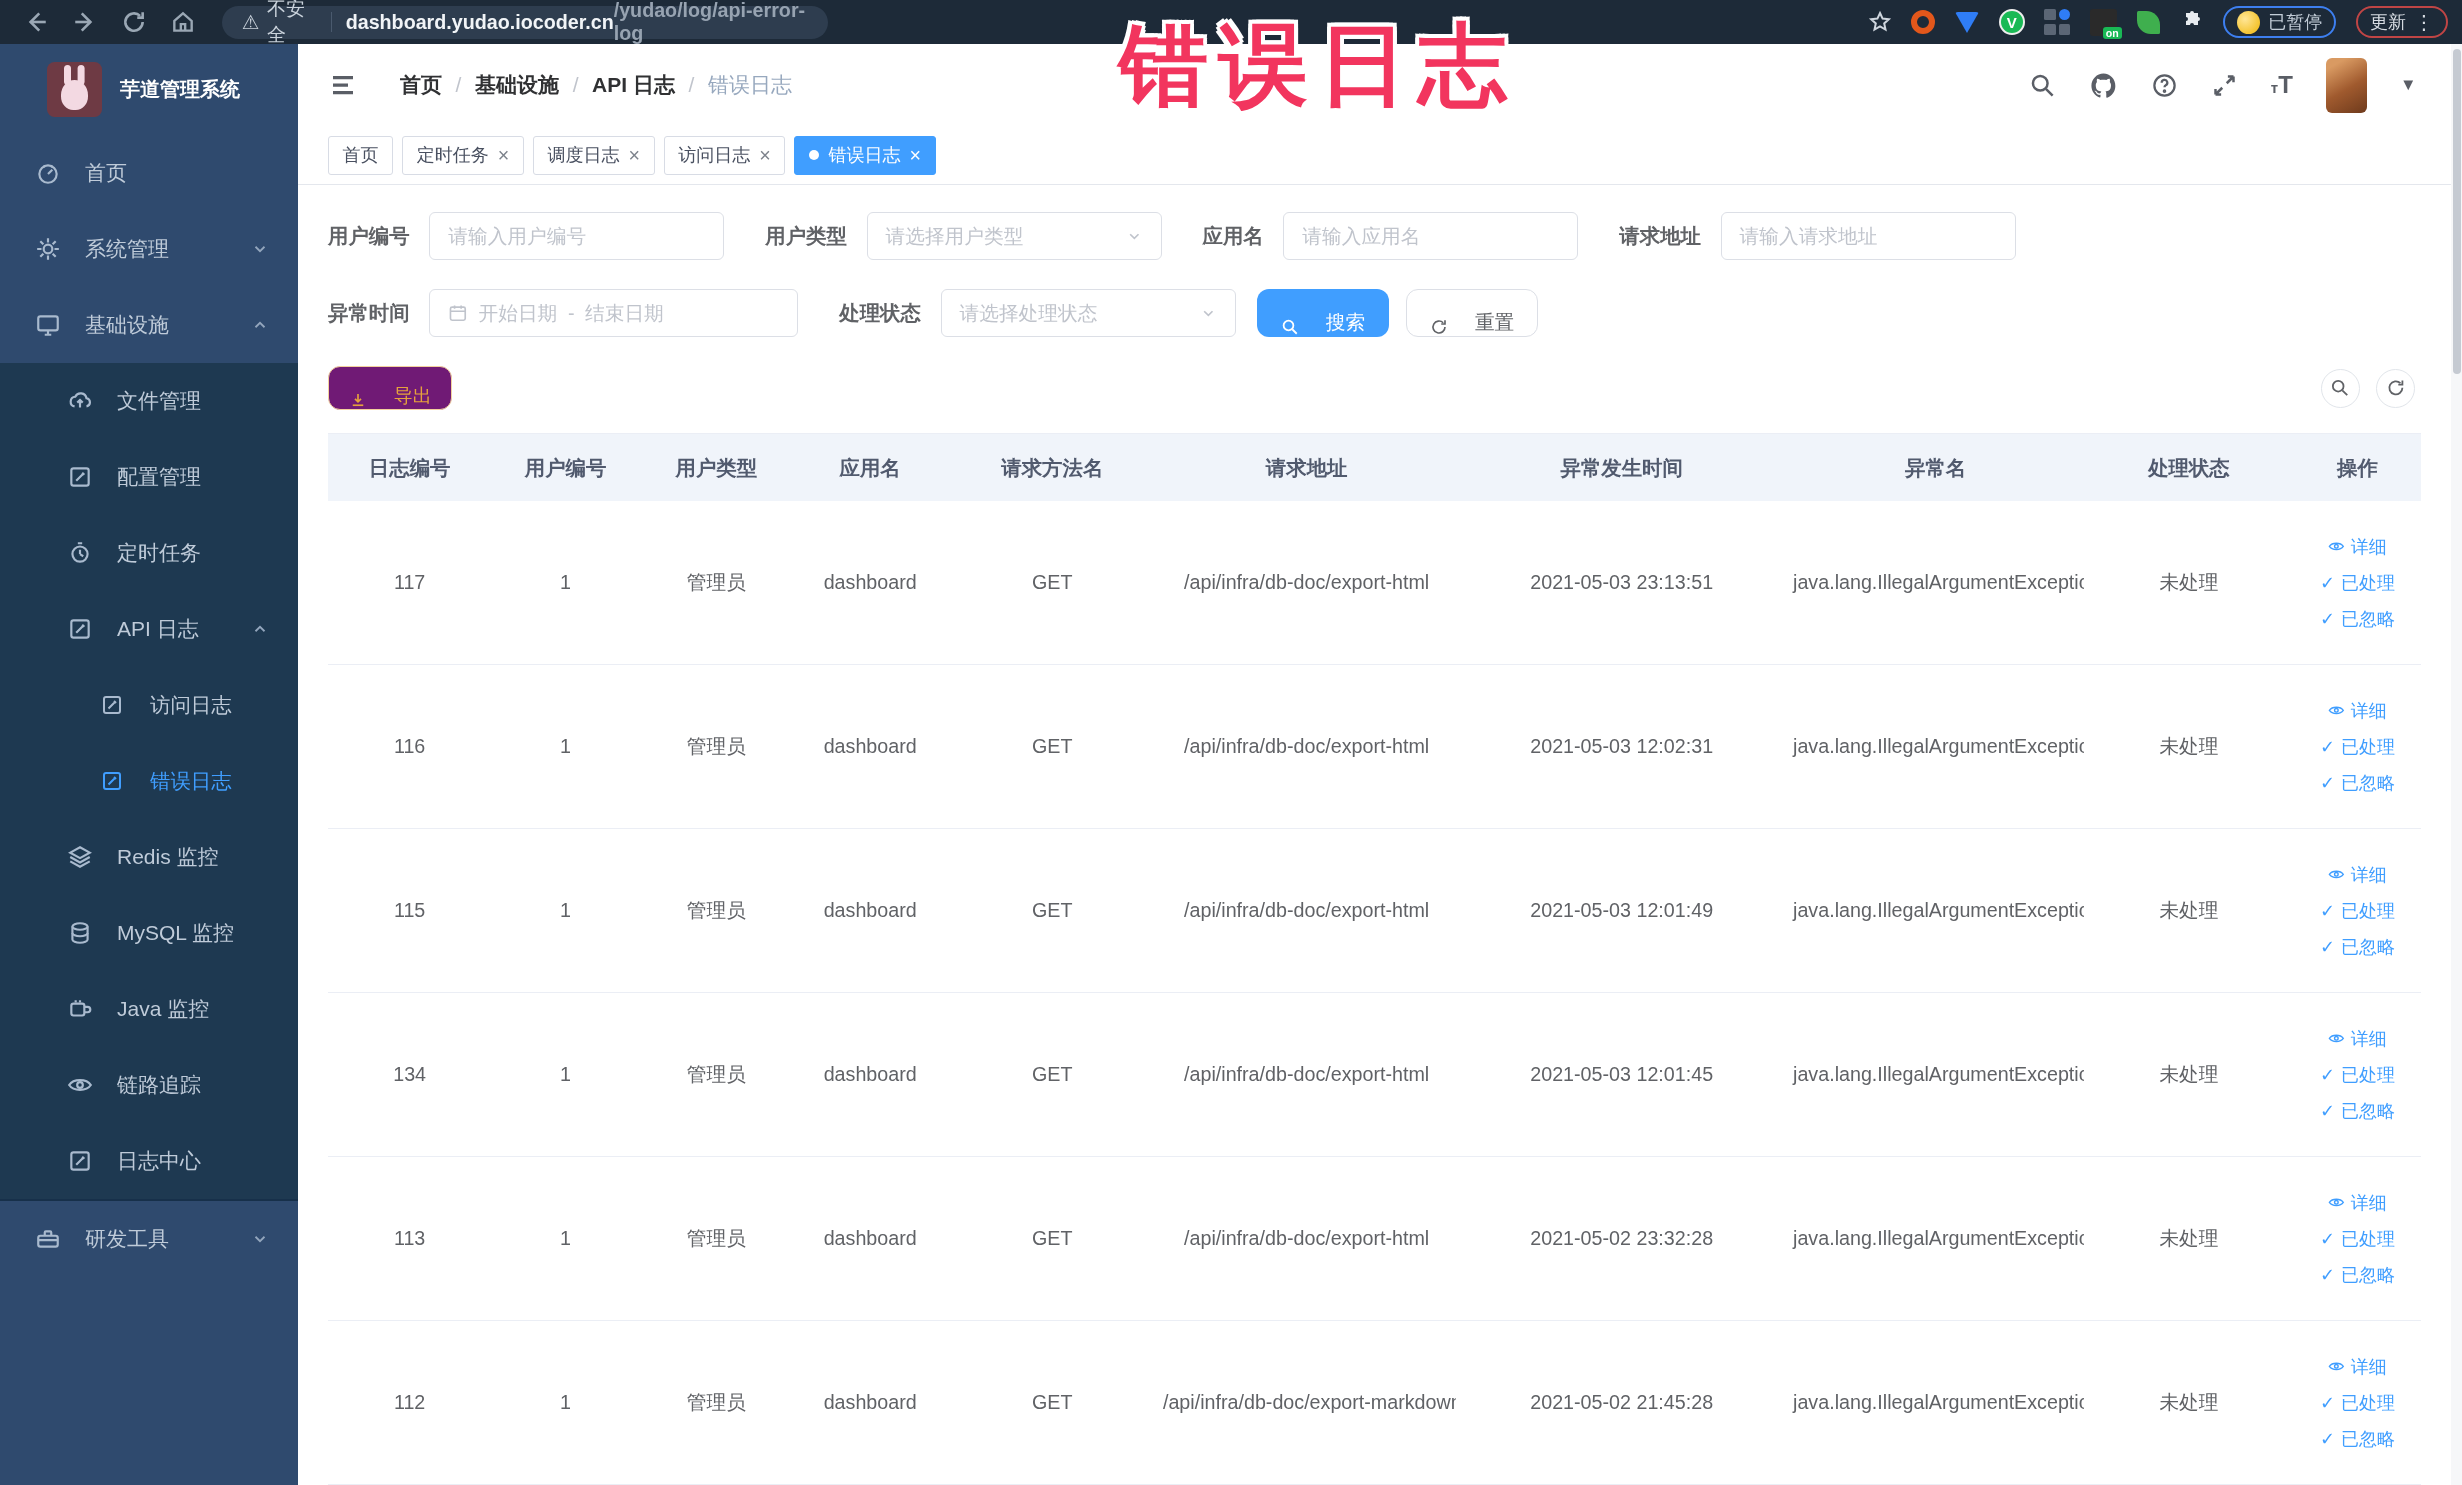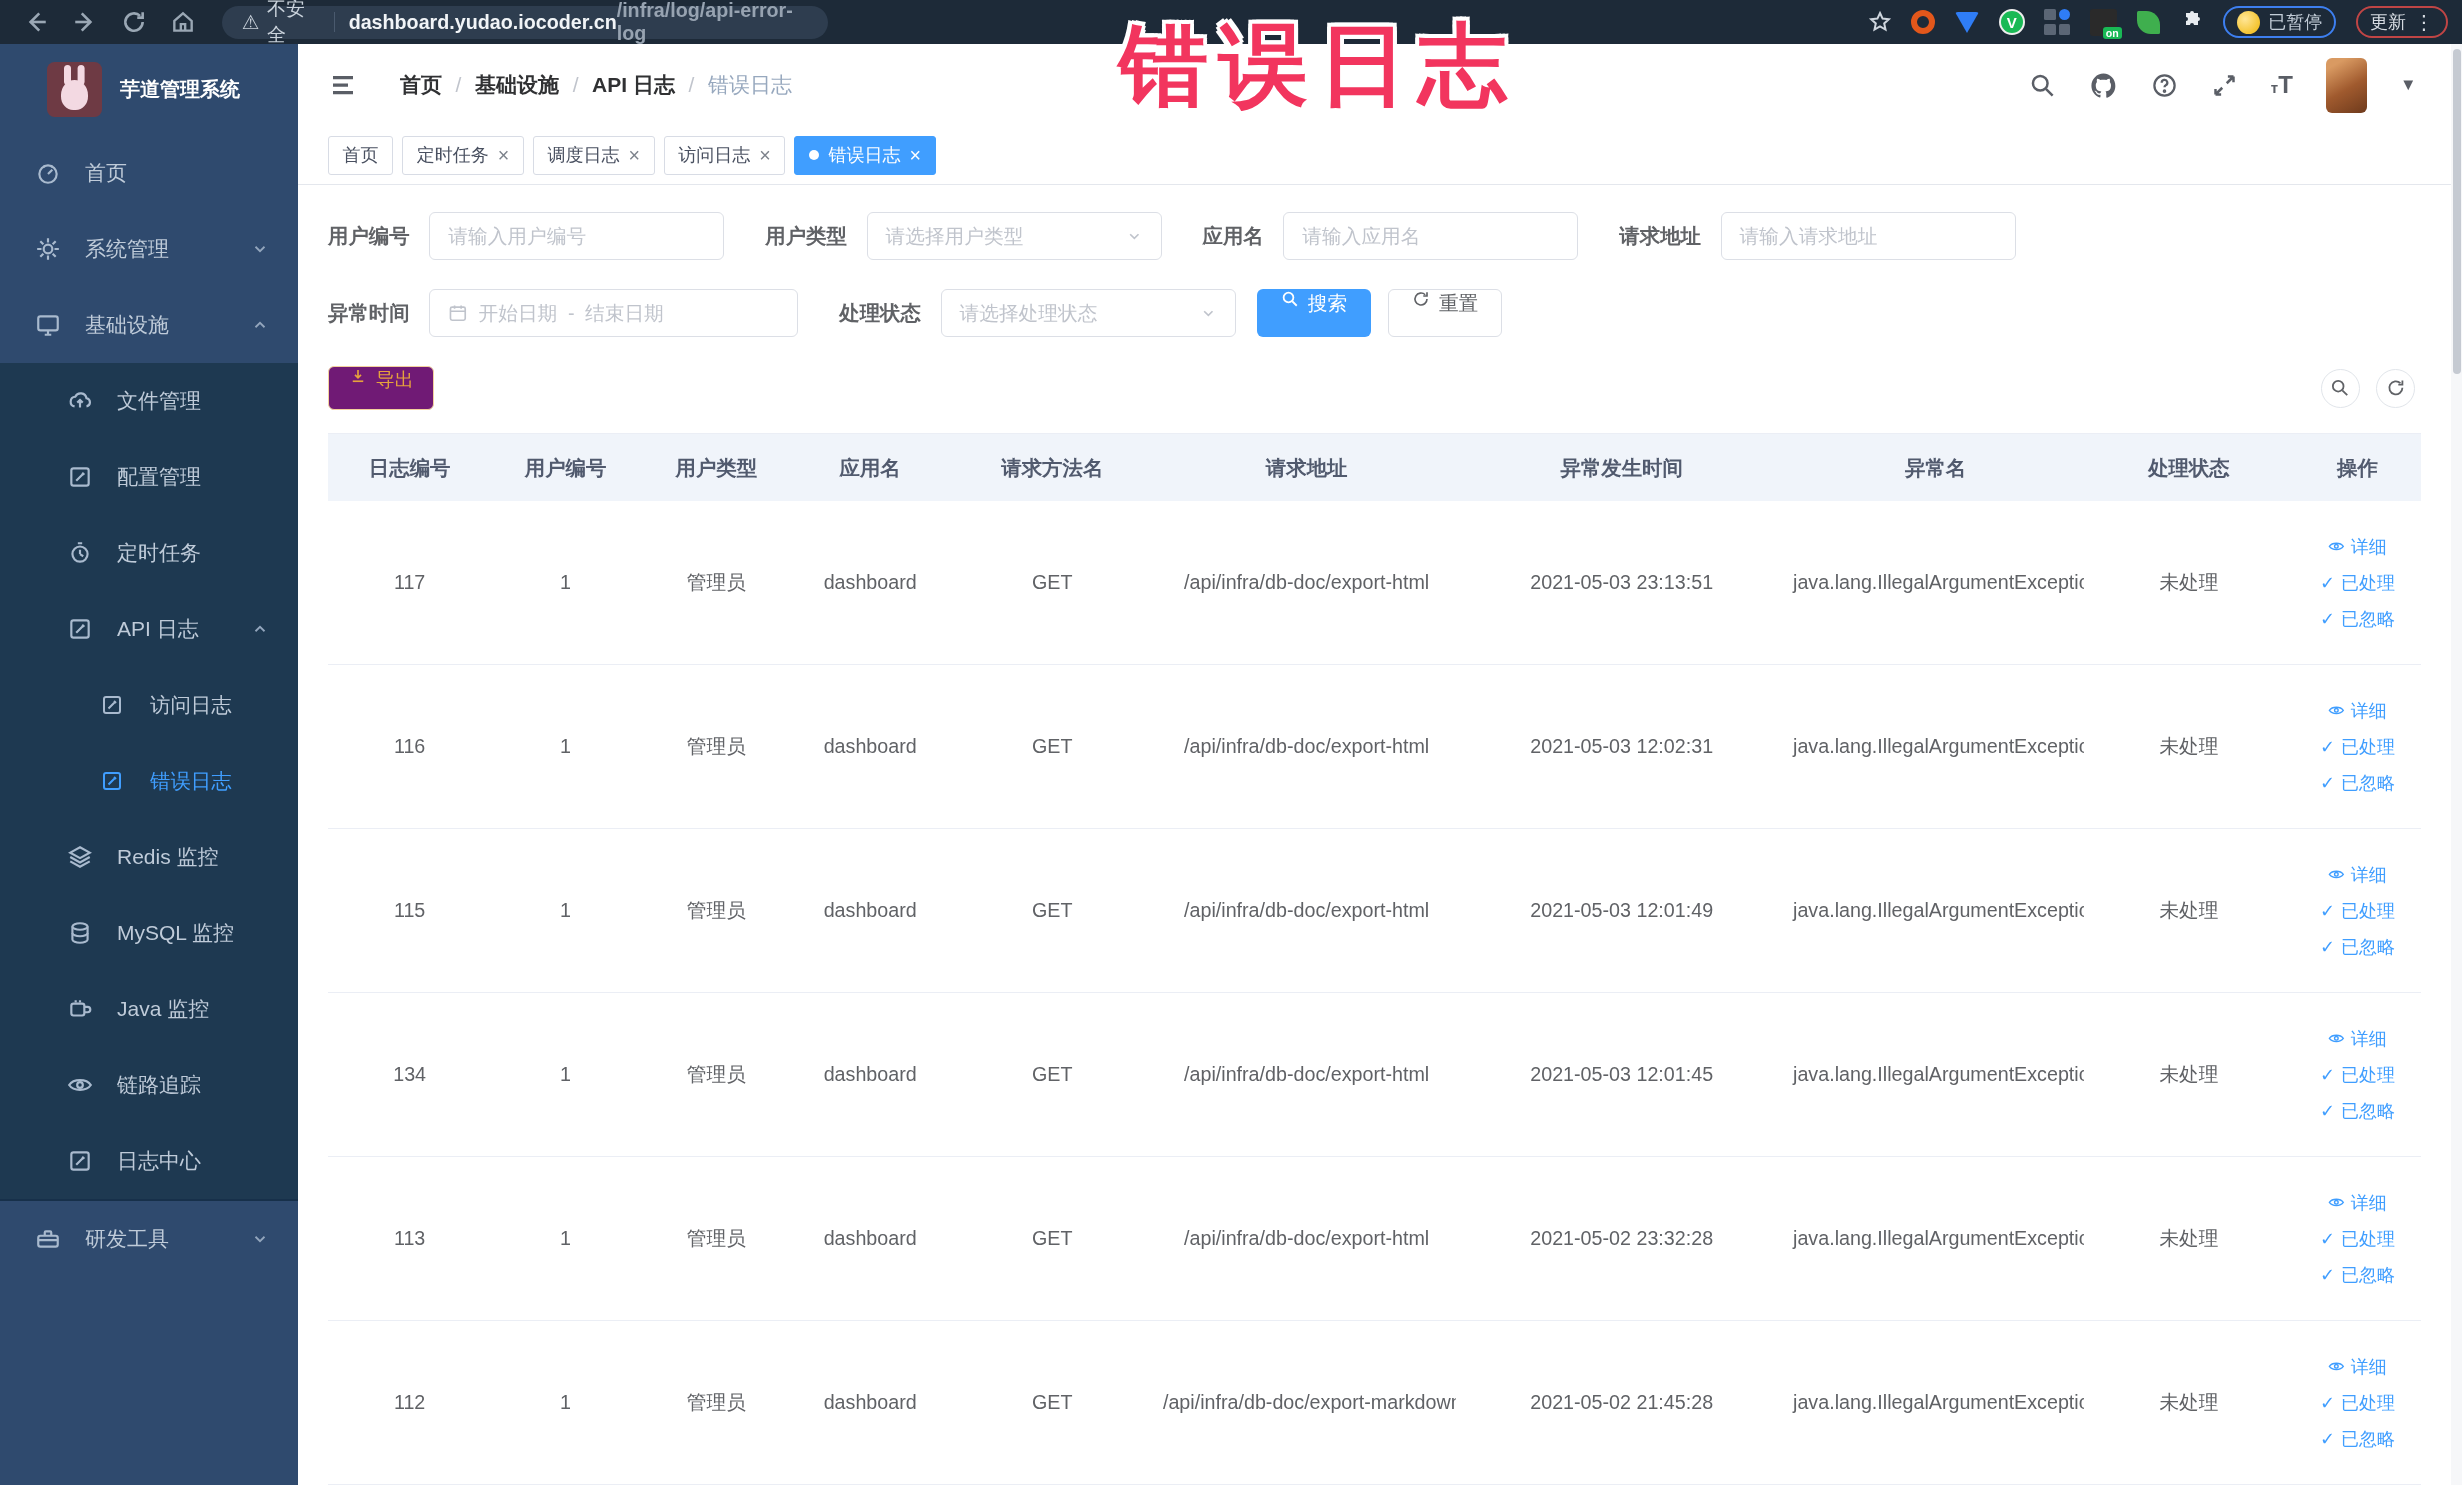--- a/index.html
+++ b/index.html
@@ -95,21 +95,21 @@
   .fgroup { display:flex; align-items:center; margin-right:41px; }
   .flabel { font-size:20.4px; color:#606266; font-weight:600; margin-right:19.7px; white-space:nowrap; }
   .inp { height:48px; border:1.5px solid #dcdfe6; border-radius:6px; display:flex; align-items:center; padding:0 18px; background:#fff; }
   .inp .ph { color:#c0c4cc; font-size:19.7px; white-space:nowrap; }
   .w390 { width:295px; } .w488 { width:369px; }
   .sel { justify-content:space-between; }
   .sel .chev { color:#c0c4cc; }
   .date-inp { gap:10.6px; }
   .date-inp .cal { color:#c0c4cc; }
   .date-inp .mid { color:#c0c4cc; font-size:19.7px; }
-  .btn { height:48px; border-radius:6px; display:inline-flex; align-items:flex-start; justify-content:center; font-size:19.7px; padding:0 23px; cursor:pointer; gap:9px; border:1.5px solid transparent; white-space:nowrap; }
+  .btn { height:48px; border-radius:12px; display:inline-flex; align-items:flex-end; justify-content:center; font-size:19.7px; padding:0 23px; cursor:pointer; gap:27px; border:1.5px solid transparent; white-space:nowrap; }
   .btn-primary { background:#409eff; color:#fff; }
   .btn-plain { background:#fff; border-color:#dcdfe6; color:#606266; }
   .btn-warn { height:44px; background:#701a75; border-color:#f3d19e; color:#e6a23c; font-size:19px; padding:0 19.7px; }
 
   .toolrow { display:flex; align-items:center; justify-content:space-between; margin-top:4.5px; }
   .circles { display:flex; gap:16.7px; margin-right:6px; }
   .cbtn { width:39px; height:39px; border-radius:50%; border:1.5px solid #e1e5ea; display:flex; align-items:center; justify-content:center; color:#606266; background:#fff; cursor:pointer; }
 
   
   .tbl { margin-top:23px; border-top:1.5px solid #ebeef5; }
@@ -153,21 +153,21 @@
         <path d="M4 11 L12 4 L20 11 V20 H4 Z"></path>
         <path d="M10 20 V14 H14 V20"></path>
       </svg>
     </span>
 
   <div class="url-pill">
     <span class="warn-ic">⚠</span>
     <span class="sec-text">不安全</span>
     <span class="url-div"></span>
     <span class="url-host">dashboard.yudao.iocoder.cn</span>
-    <span class="url-path">/infra/log/api-error-log</span>
+    <span class="url-path">/yudao/log/api-error-log</span>
   </div>
 
   <div class="browser-right">
     <span class="nav-ic" style="margin-left:0">
         <svg width="24" height="24" viewBox="0 0 24 24" fill="none" stroke="#cfd6de" stroke-width="2">
           <path d="M12 3 L14.6 8.6 L20.8 9.3 L16.2 13.4 L17.5 19.5 L12 16.4 L6.5 19.5 L7.8 13.4 L3.2 9.3 L9.4 8.6 Z"></path>
         </svg>
       </span>
     <span class="donut"></span>
     <span class="shield"></span>

